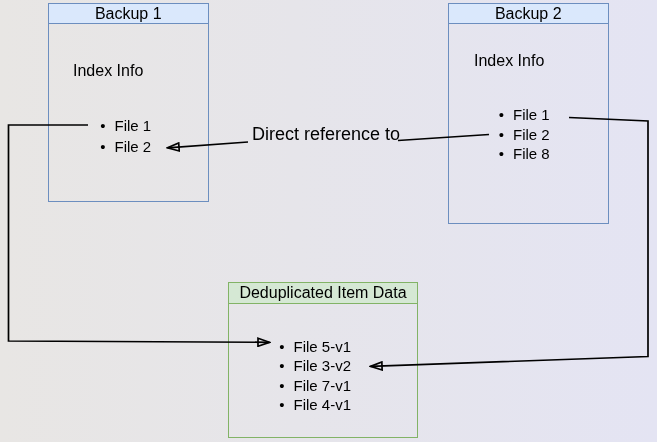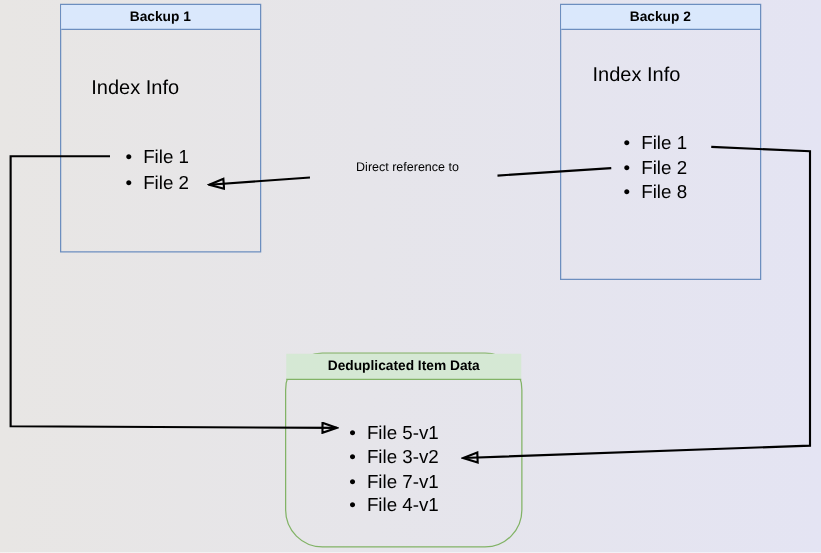--- a/index.html
+++ b/index.html
@@ -4,46 +4,46 @@
 <style>
   html,body { margin:0; padding:0; }
   body {
     width:657px; height:442px; position:relative; overflow:hidden;
     background:linear-gradient(90deg,#e8e6e4 0%, #e6e5ea 45%, #e4e4f3 100%);
     font-family:"Liberation Sans", sans-serif; color:#000;
   }
   .box { position:absolute; border:1.5px solid; box-sizing:border-box; background:transparent; }
   .box .hdr {
     display:flex; align-items:center; justify-content:center;
-    font-size:11px; font-weight:bold; box-sizing:border-box;
+    font-size:16px; font-weight:normal; box-sizing:border-box;
     border-bottom:1.5px solid; white-space:nowrap;
   }
   .blue { border-color:#6c8ebf; }
   .blue .hdr { background:#dae8fc; border-color:#6c8ebf; height:20px; }
-  .green { border-color:#82b366;border-radius:30px; }
+  .green { border-color:#82b366; }
   .green .hdr { background:#d5e8d4; border-color:#82b366; height:21px; }
 
   .backup1 { left:47.5px; top:3px;    width:161.5px; height:198.5px; }
   .backup2 { left:448px;  top:3px;    width:160.5px; height:221px; }
   .dedup   { left:228px;  top:281.5px; width:190px;  height:156.5px; }
 
   .index-label { position:absolute; font-size:16px; line-height:19px; white-space:nowrap; }
   .index1 { left:73px;  top:60.5px; }
   .index2 { left:474px; top:50.5px; }
 
   ul.filelist { position:absolute; margin:0; padding:0; list-style:none; font-size:15px; white-space:nowrap; }
   ul.filelist li { display:flex; }
   ul.filelist .dot { width:9px; text-align:center; margin-right:7px; flex:none; }
   .list1 { left:98.5px;  top:114.5px; line-height:21px;   }
   .list2 { left:497px;   top:105.2px; line-height:19.6px; }
   .list3 { left:277.5px; top:336.7px; line-height:19.6px; }
 
   .edge-label {
     position:absolute; left:326px; top:126.5px; transform:translateX(-50%);
-    font-size:10px; line-height:15.5px; text-align:right; white-space:nowrap;
+    font-size:18px; line-height:15.5px; text-align:right; white-space:nowrap;
   }
 
   svg.wires { position:absolute; left:0; top:0; width:657px; height:442px; pointer-events:none; z-index:5; }
   svg.wires path { fill:none; stroke:#000; stroke-width:1.7px; }
 </style>
 </head>
 <body>
 
 <div class="box blue backup1">
   <div class="hdr">Backup 1</div>

